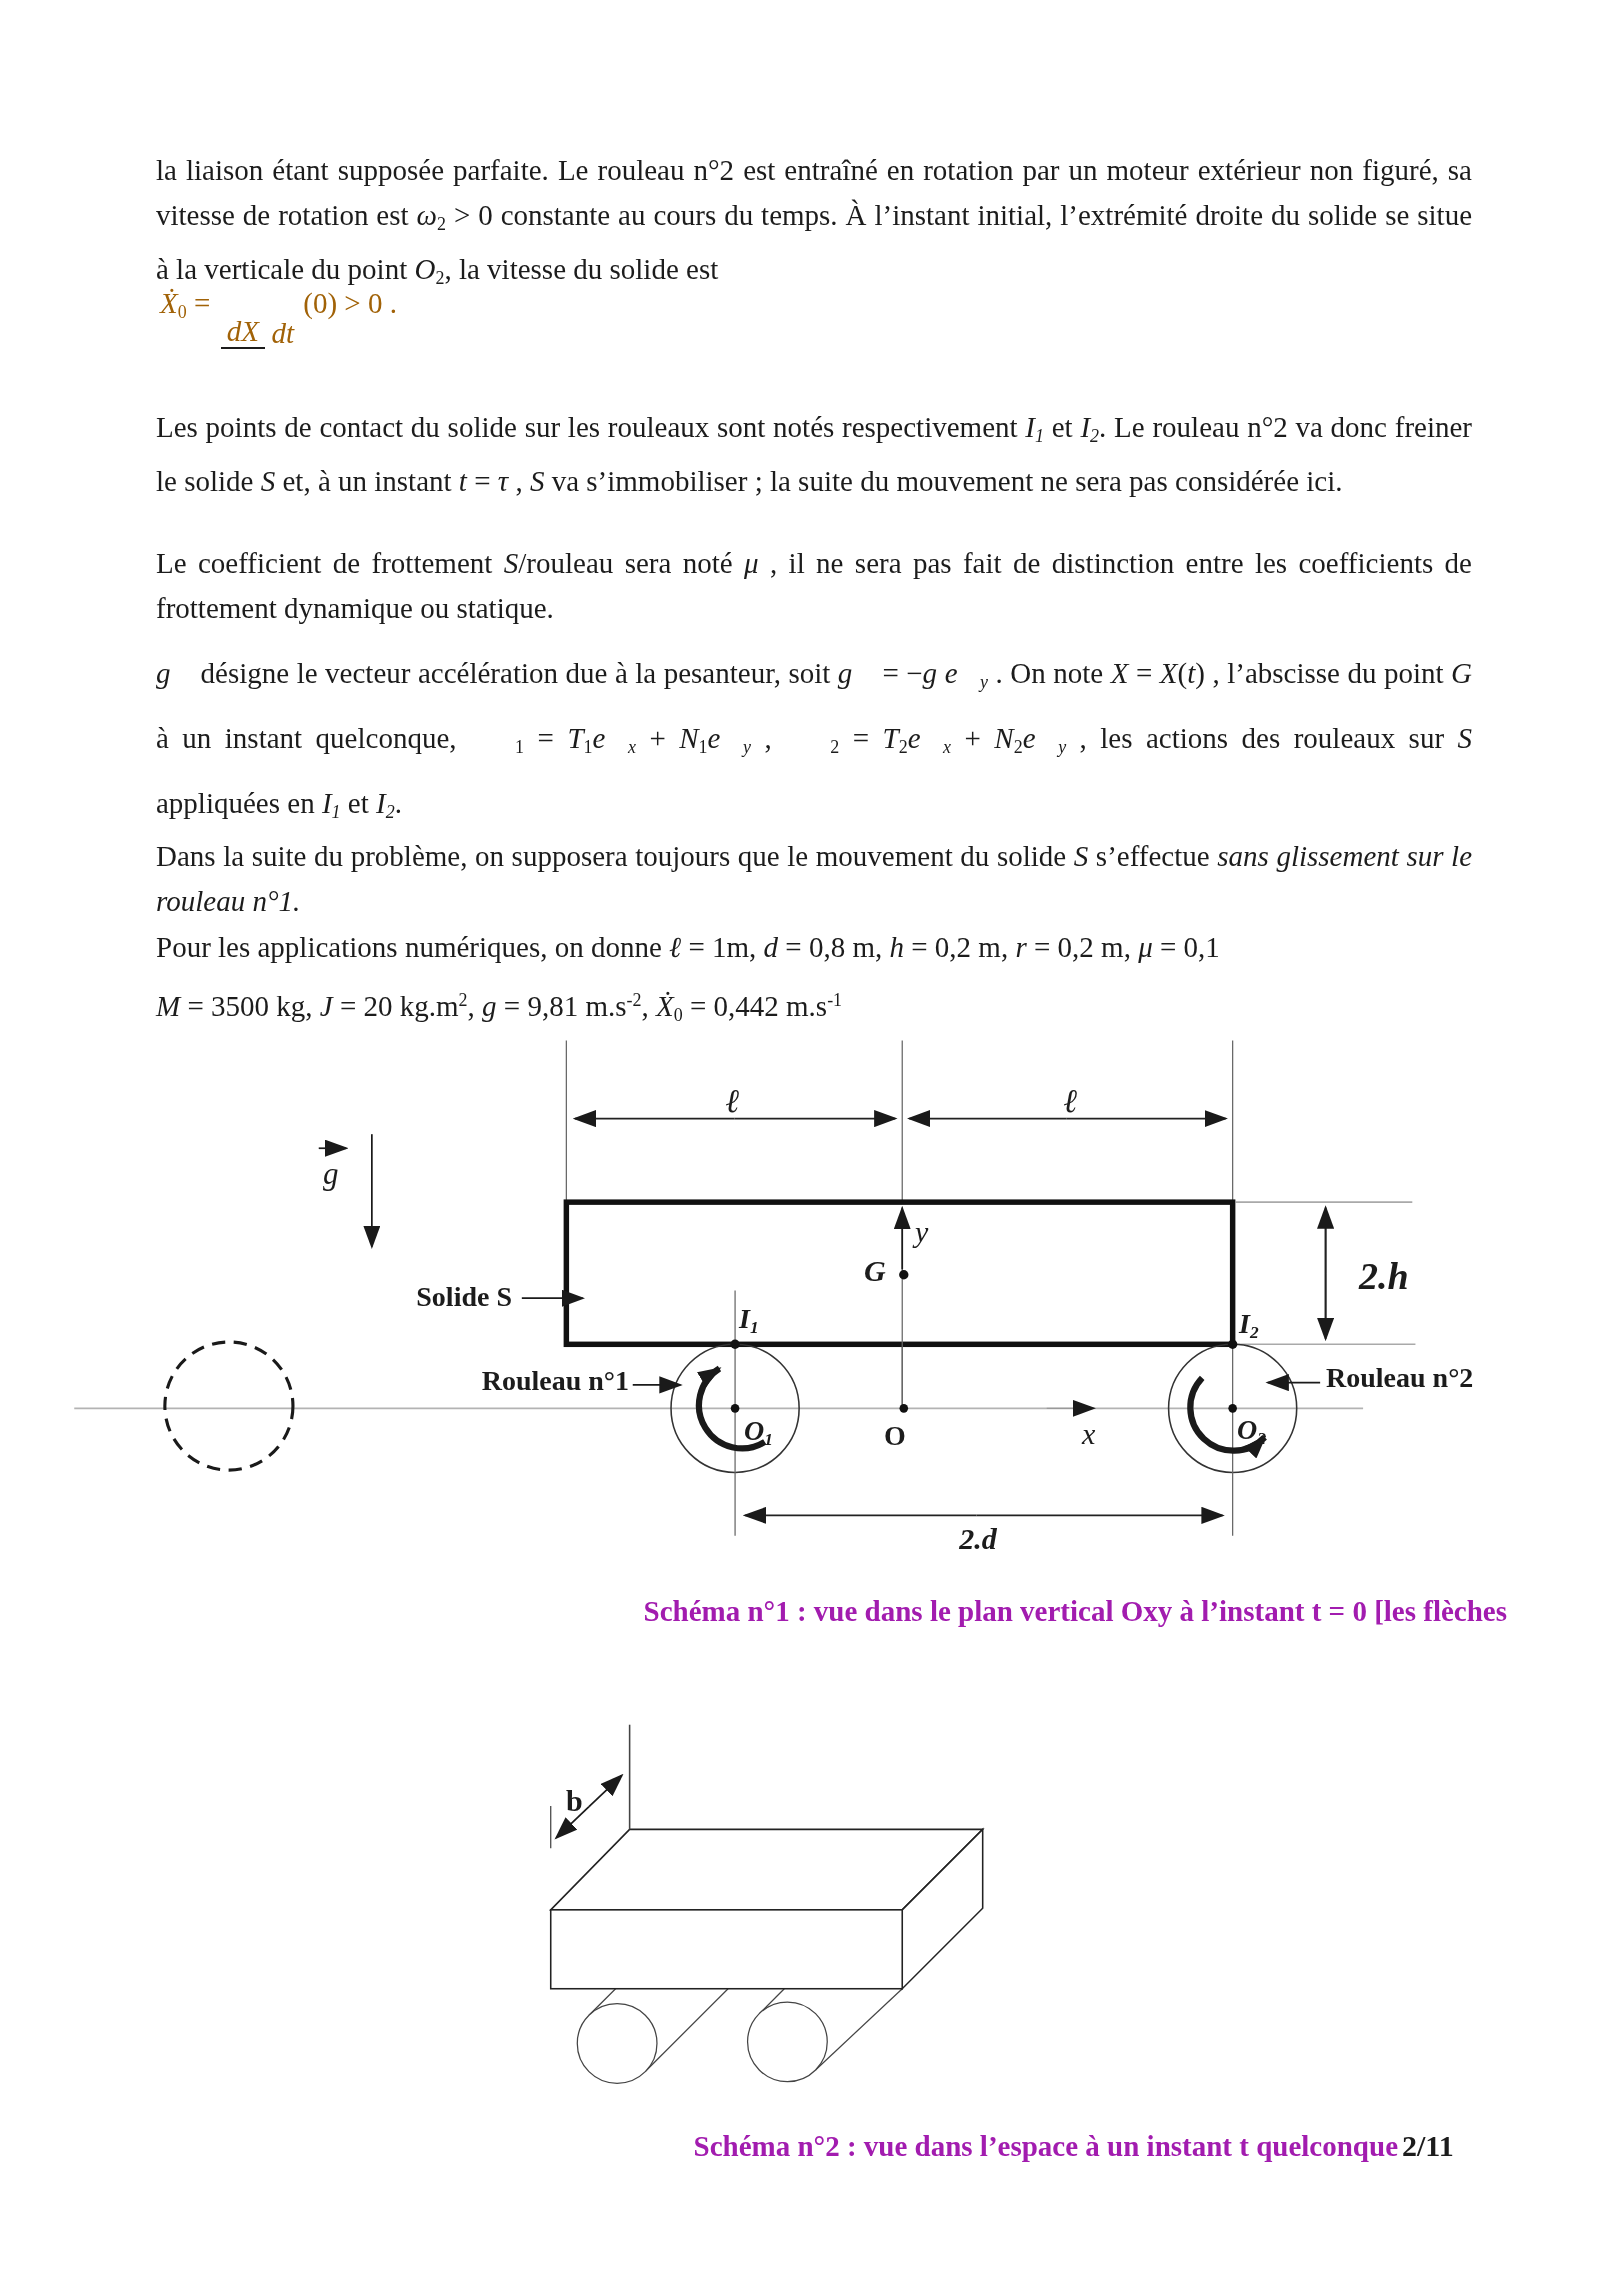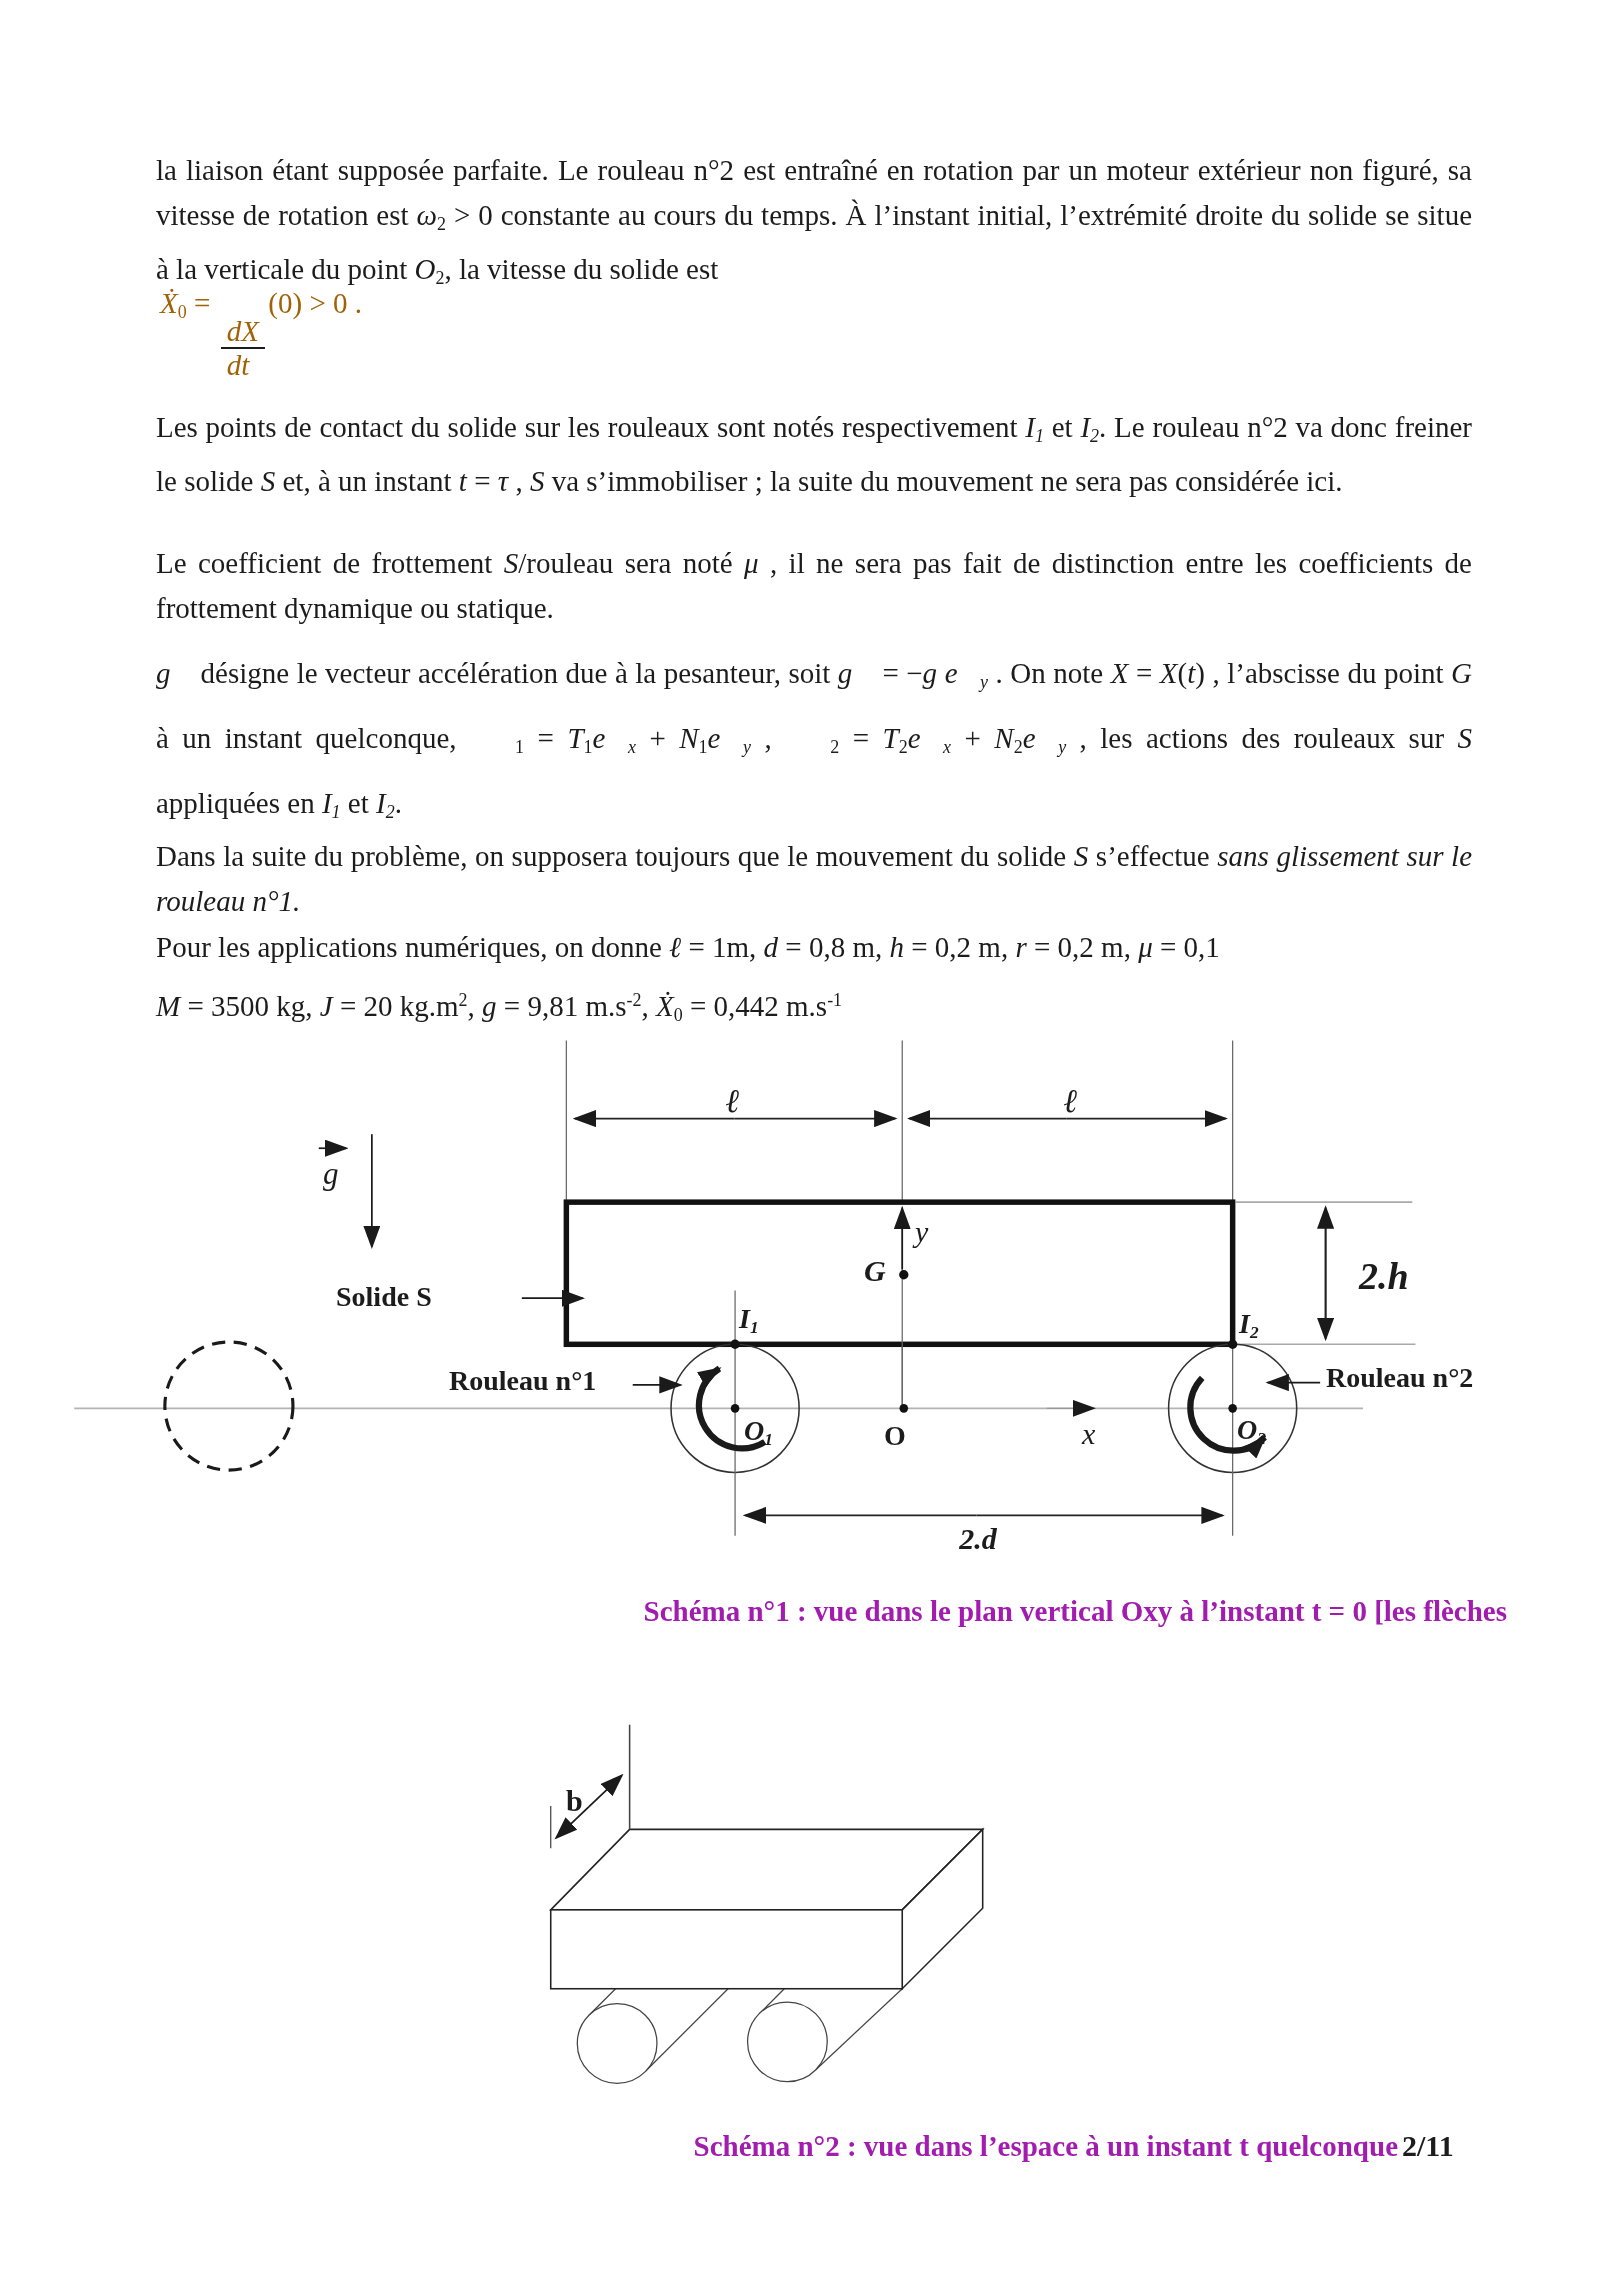--- a/index.html
+++ b/index.html
@@ -4,29 +4,29 @@
 <style>
   html,body{margin:0;padding:0;}
   body{width:1617px;height:2284px;position:relative;background:#ffffff;
        font-family:"Liberation Serif","DejaVu Serif",serif;color:#1a1a1a;}
   .para{position:absolute;left:156px;width:1316px;font-size:29px;line-height:45px;
         text-align:justify;color:#1c1c1c;}
   .seg.i{font-style:italic;}
   .seg.sub{font-size:0.62em;vertical-align:-0.28em;}
   .seg.sup{font-size:0.62em;vertical-align:0.55em;}
   .formula{position:absolute;left:160px;top:287px;font-size:29px;color:#a16207;}
-  .frac{display:inline-flex;flex-direction:column;align-items:flex-start;
+  .frac{display:inline-flex;flex-direction:row;align-items:flex-end;
         vertical-align:-0.95em;font-style:italic;line-height:1.12;margin:0 3.1px;}
   .frac .num{border-bottom:2px solid #1c1c1c;padding:0 6.2px;}
   .frac .den{padding:0 6.2px;}
   .lbl{position:absolute;white-space:nowrap;color:#1c1c1c;}
   .it{font-style:italic;}
   .bd{font-weight:bold;}
   .ctr{transform:translateX(-50%);}
-  .rt{text-align:left;}
+  .rt{text-align:right;}
   .caption{position:absolute;text-align:right;font-weight:bold;font-size:29px;
            line-height:34px;color:#a21caf;}
   svg{position:absolute;left:0;top:0;pointer-events:none;}
 </style>
 </head>
 <body>
 
 <svg width="1617" height="2284" viewBox="0 0 2070 2924">
   <defs>
     <marker id="ah" markerUnits="userSpaceOnUse" markerWidth="30" markerHeight="22" refX="27" refY="11" orient="auto">

